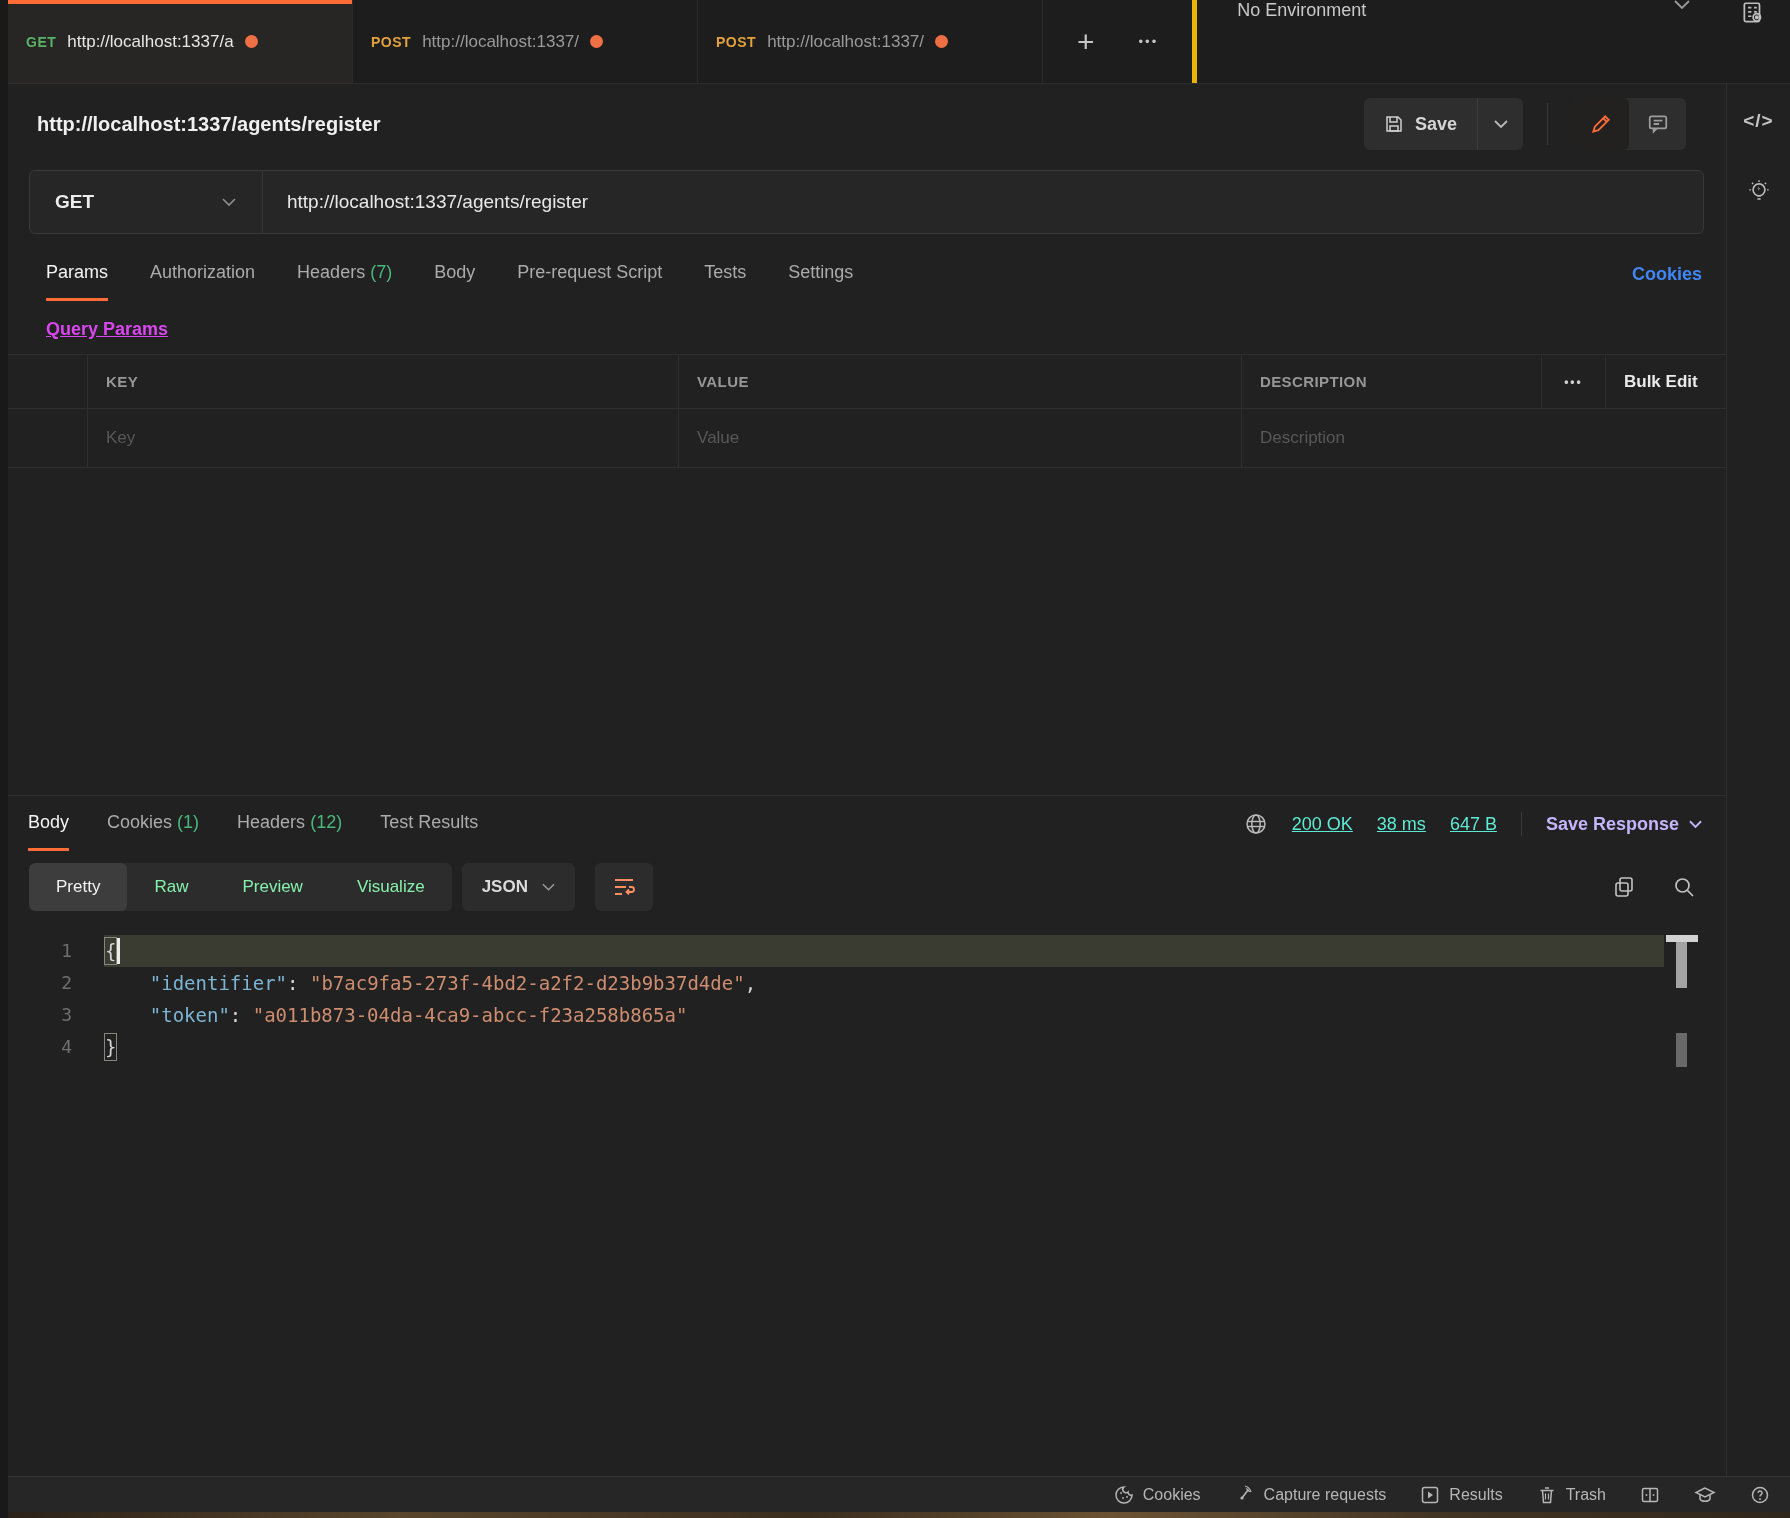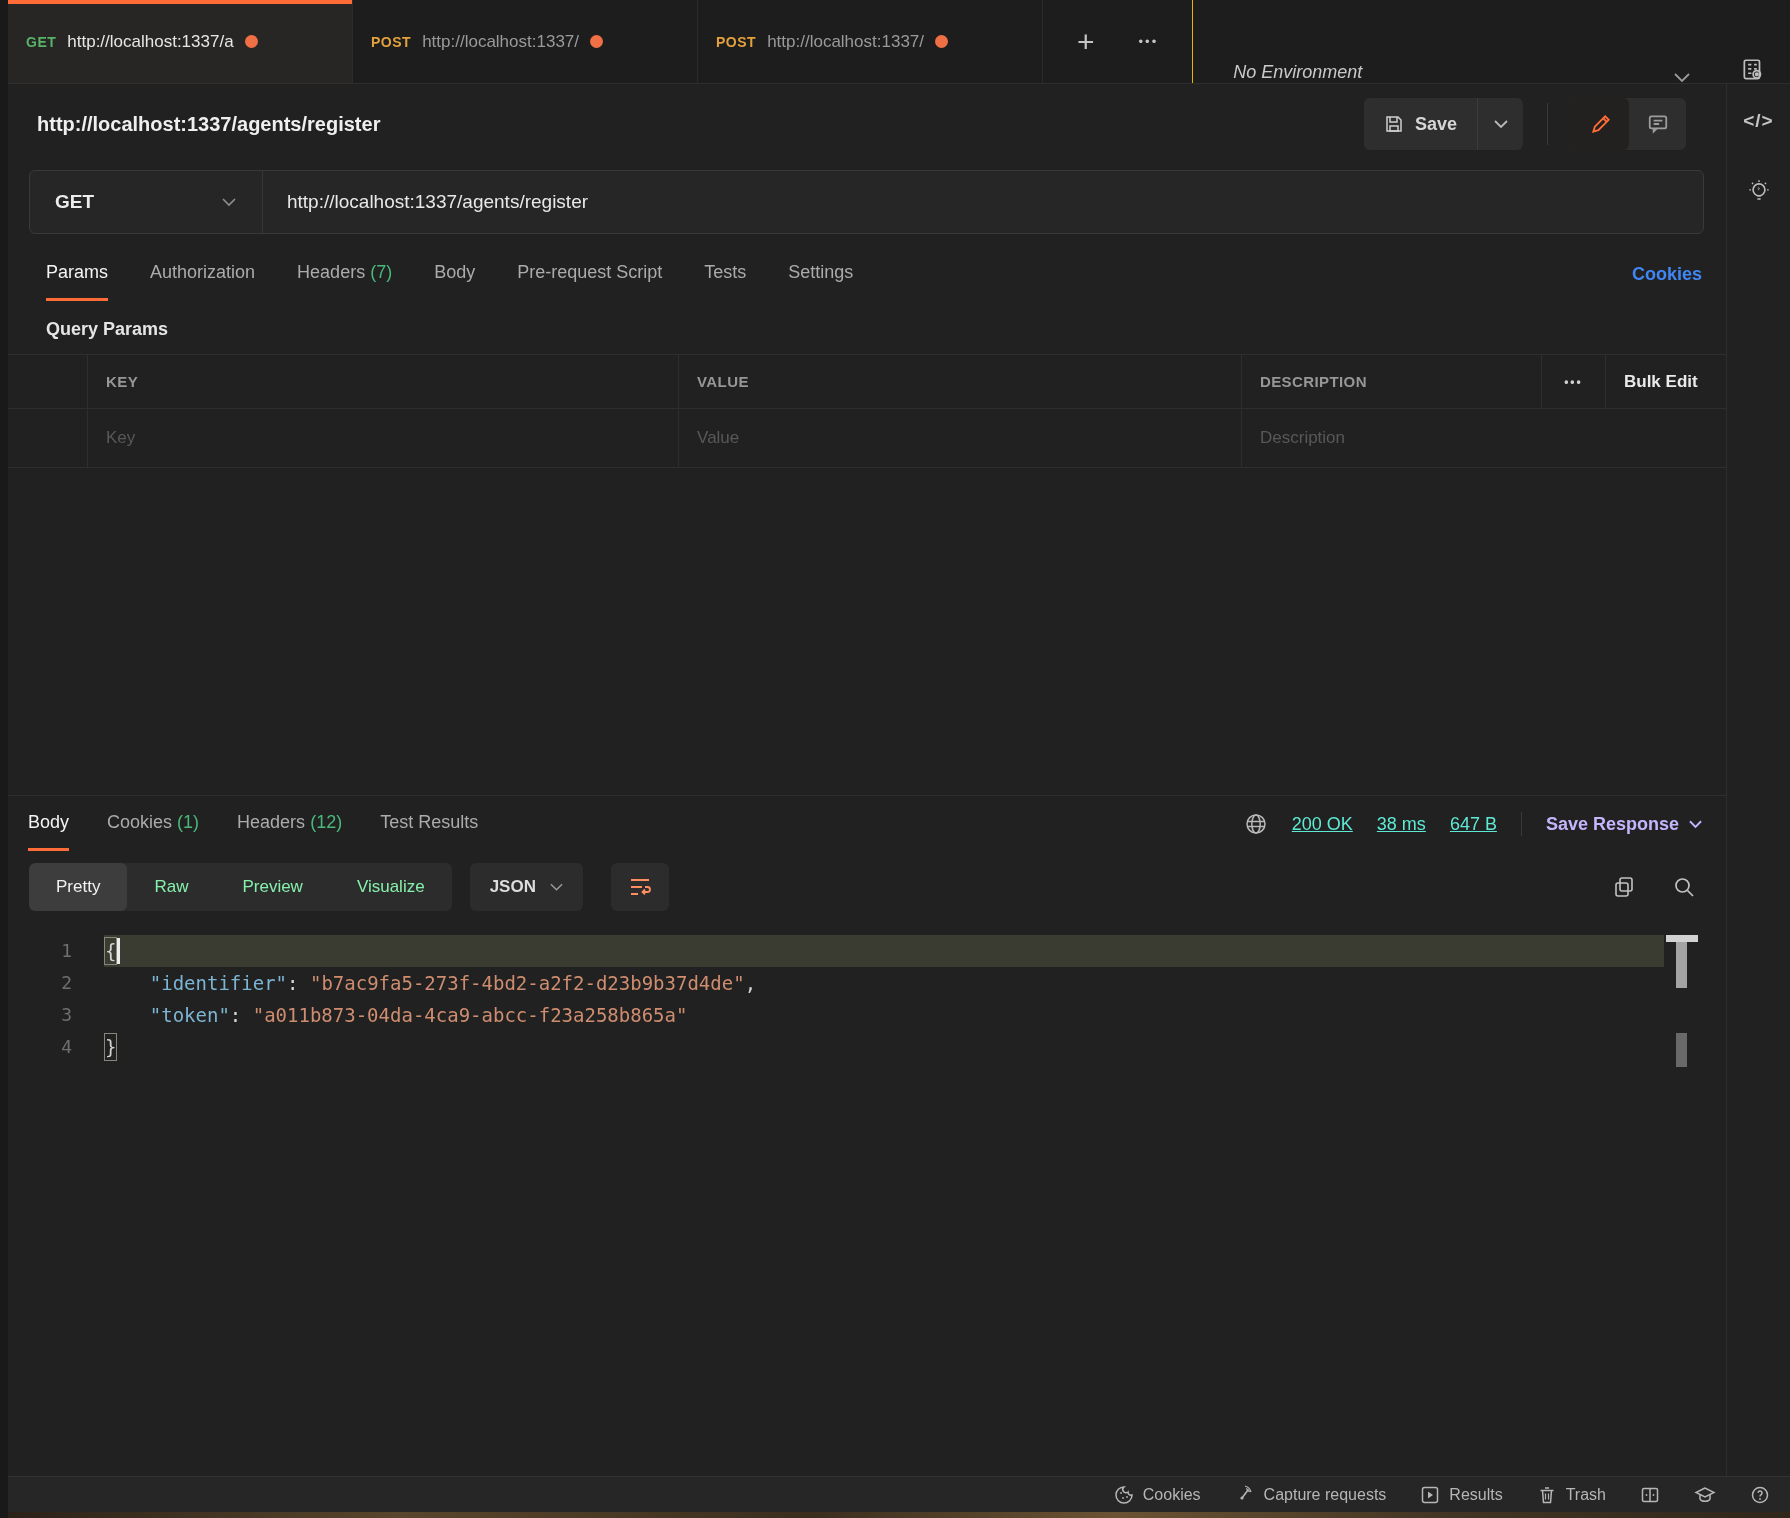--- a/index.html
+++ b/index.html
@@ -18,21 +18,21 @@
   .tab.active::before{ content:""; position:absolute; top:0; left:0; right:0; height:4px; background:#ff6c37; }
   .tab .method{ font-size:14px; font-weight:700; letter-spacing:.5px; }
   .method-get{ color:#58b368; }
   .method-post{ color:#e3a13c; }
   .tab .tab-url{ font-size:17px; color:#9a9a9a; white-space:nowrap; overflow:hidden; }
   .tab.active .tab-url{ color:#e6e6e6; }
   .dot{ width:13px; height:13px; border-radius:50%; background:#ef7045; flex-shrink:0; }
   .tab-actions{ display:flex; align-items:center; gap:44px; padding:0 34px; }
   .tab-add{ font-size:30px; font-weight:300; color:#c5c5c5; line-height:1; cursor:pointer;}
   .tab-more{ font-size:13px; letter-spacing:2px; color:#c5c5c5; cursor:pointer;}
-  .env{ flex:1; border-left:1px solid #eab308; display:flex; align-items:flex-end; padding:0 24px 0 40px;font-style:italic; }
+  .env{ flex:1; border-left:5px solid #eab308; display:flex; align-items:flex-start; padding:0 24px 0 40px; }
   .env-label{ font-size:18px; color:#c9c9c9; flex:1; }
   .env .chev{ color:#9a9a9a; margin-right:50px;}
   .env-eye{ color:#bdbdbd; }
   
   .main-row{ flex:1; display:flex; min-height:0; }
   .content{ flex:1; display:flex; flex-direction:column; min-width:0; }
   .right-rail{ width:64px; border-left:1px solid #2e2e2e; display:flex; flex-direction:column; align-items:center; padding-top:26px; gap:46px; flex-shrink:0;}
   .rail-code{ font-size:19px; color:#c4c4c4; font-weight:600; letter-spacing:1px; cursor:pointer;}
   .rail-bulb{ color:#bdbdbd; cursor:pointer;}
   
@@ -52,41 +52,41 @@
   .method-sel .chev{ color:#8f8f8f; }
   .url-input{ flex:1; background:transparent; border:none; outline:none; color:#e8e8e8; font-size:19px; padding:0 24px; font-family:"Liberation Sans",sans-serif;}
   .send-btn{ width:194px; height:64px; margin-left:14px; background:#3673dd; border-radius:6px; display:flex; overflow:hidden; flex-shrink:0;}
   .send-main{ flex:1; display:flex; align-items:center; justify-content:center; color:#fff; font-size:20px; font-weight:700; cursor:pointer;}
   .send-chev{ width:58px; display:flex; align-items:center; justify-content:center; border-left:1px solid rgba(0,0,0,.3); color:#eaf0ff; cursor:pointer;}
   .req-tabs{ display:flex; align-items:center; gap:42px; padding:14px 24px 0 38px; flex-shrink:0;}
   .rtab{ font-size:18px; color:#ababab; padding-bottom:15px; border-bottom:3px solid transparent; cursor:pointer; white-space:nowrap;}
   .rtab.active{ color:#f4f4f4; border-bottom-color:#ff6c37; }
   .count-green{ color:#49b87a; }
   .cookies-link{ margin-left:auto; font-size:18px; font-weight:600; color:#4086f4; padding-bottom:15px; cursor:pointer;}
-  .qp-label{ padding:18px 0 14px 38px; font-size:18px; font-weight:600; color:#e5e5e5; }
+  .qp-label{ padding:18px 0 14px 38px; font-size:18px; font-weight:600; color:#d946ef;text-decoration:underline; }
   .ptable{ border-top:1px solid #2e2e2e; border-bottom:1px solid #2e2e2e; }
   .prow{ display:grid; grid-template-columns:80px 1.05fr 1fr 300px 64px 120px; }
   .prow.head{ height:54px; border-bottom:1px solid #2e2e2e; }
   .prow.data{ height:58px; grid-template-columns:80px 1.05fr 1fr 484px; }
   .pcell{ display:flex; align-items:center; padding:0 18px; border-right:1px solid #2e2e2e; font-size:15px; font-weight:700; color:#979797; letter-spacing:.4px; }
   .pcell:last-child{ border-right:none; }
   .pcell.more{ justify-content:center; font-size:12px; letter-spacing:2px; color:#cfcfcf; cursor:pointer;}
   .pcell.bulk{ color:#eaeaea; font-size:17px; letter-spacing:0; cursor:pointer;}
   .pcell input{ width:100%; background:transparent; border:none; outline:none; color:#dedede; font-size:17px; font-family:"Liberation Sans",sans-serif;}
   .pcell input::placeholder{ color:#585858; }
   .req-spacer{ flex:1; }
   
   .response-pane{ flex:1; border-top:1px solid #2e2e2e; display:flex; flex-direction:column; min-height:0;}
   .resp-tabs{ display:flex; align-items:flex-end; gap:38px; padding:16px 24px 0 20px; flex-shrink:0;}
   .resp-status{ margin-left:auto; display:flex; align-items:center; gap:24px; padding-bottom:15px;}
   .globe{ color:#b9b9b9; }
   .stat-green{ color:#5eead4; font-size:18px;text-decoration:underline; }
   .stat-div{ width:1px; height:24px; background:#3a3a3a; }
   .save-resp{ color:#c4b5fd; font-size:18px; font-weight:700; display:flex; align-items:center; gap:10px; cursor:pointer;}
-  .resp-toolbar{ display:flex; align-items:center; padding:12px 24px 10px 21px; gap:16px; flex-shrink:0;}
+  .resp-toolbar{ display:flex; align-items:center; padding:12px 24px 10px 21px; gap:8px; flex-shrink:0;}
   .segmented{ display:flex; background:#2c2c2c; border-radius:6px; height:48px; overflow:hidden;}
   .seg{ padding:0 27px; display:flex; align-items:center; font-size:17px; color:#86efac; cursor:pointer;}
   .seg.active{ background:#3d3d3d; color:#f2f2f2; border-radius:6px; }
   .json-dd{ height:48px; background:#2c2c2c; border-radius:6px; padding:0 20px; display:flex; align-items:center; gap:14px; color:#dcdcdc; font-size:17px; font-weight:600; margin-left:2px; cursor:pointer;}
   .json-dd .chev{ color:#9a9a9a; }
   .wrap-btn{ height:48px; width:58px; background:#2c2c2c; border-radius:6px; display:flex; align-items:center; justify-content:center; margin-left:12px; cursor:pointer;}
   .resp-icons{ margin-left:auto; display:flex; align-items:center; gap:36px; color:#c2c2c2; padding-right:6px;}
   .editor{ flex:1; position:relative; font-family:"DejaVu Sans Mono", monospace; font-size:19px; padding-top:14px; min-height:0;}
   .cline{ display:flex; height:32px; line-height:32px; }
   .gutter{ width:96px; text-align:right; padding-right:32px; color:#6f6f6f; font-size:18px; flex-shrink:0;}

